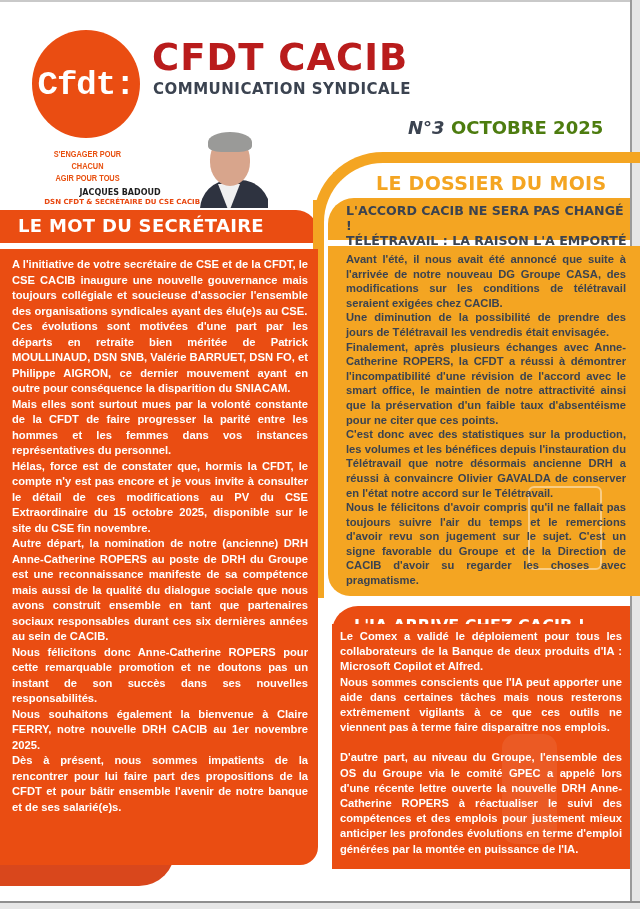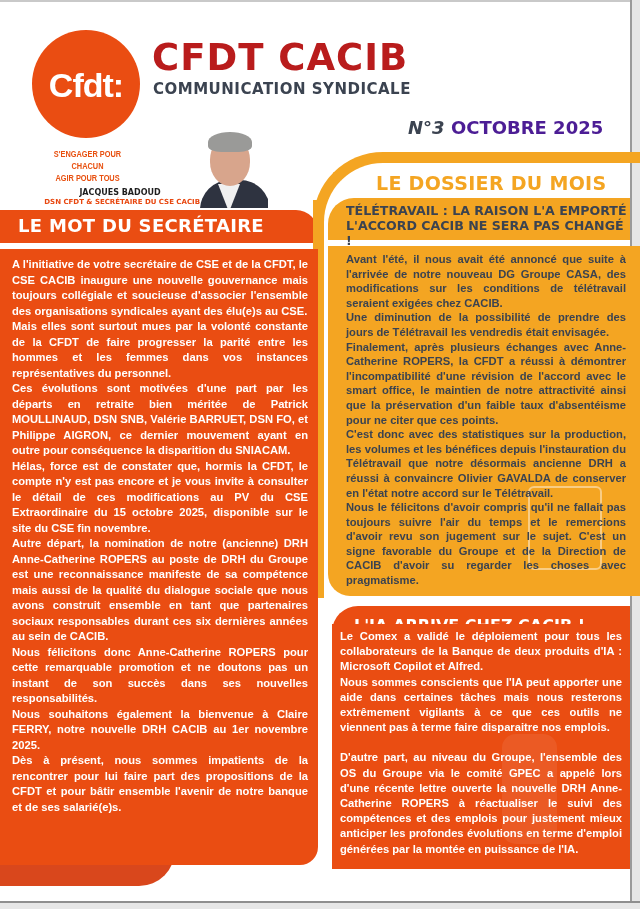--- a/index.html
+++ b/index.html
@@ -7,28 +7,28 @@
     width: 640px; height: 909px; overflow: hidden; position: relative;
     background: #ffffff;
     font-family: "Liberation Sans", sans-serif;
   }
   .page-frame-top { position: absolute; left: 0; top: 0; width: 640px; height: 2px; background: #c9c9c9; }
   .page-frame-right { position: absolute; right: 0; top: 0; width: 10px; height: 909px; background: #e6e6e6; border-left: 2px solid #9a9a9a; box-sizing: border-box; }
   .page-frame-bottom { position: absolute; left: 0; bottom: 0; width: 640px; height: 8px; background: #e6e6e6; border-top: 2px solid #8e8e8e; box-sizing: border-box; }
 
   
   .logo { position: absolute; left: 32px; top: 30px; width: 108px; height: 108px; border-radius: 50%; background: #ea4d12; }
-  .logo-text { position: absolute; left: 0; top: 36px; width: 108px; text-align: center; color: #fff; font-weight: bold; font-size: 34px; letter-spacing: -1px; font-family: Liberation Sans, sans-serif; }
+  .logo-text { position: absolute; left: 0; top: 36px; width: 108px; text-align: center; color: #fff; font-weight: bold; font-size: 34px; letter-spacing: -1px; font-family: Liberation Mono, monospace; }
   .tagline { position: absolute; left: 30px; top: 148px; width: 115px; text-align: center; color: #e8500f; font-size: 9px; font-weight: bold; line-height: 12px; font-family: "Liberation Sans", sans-serif; transform: scaleX(0.82); transform-origin: center; }
 
   .title-main { position: absolute; left: 152px; top: 36px; color: #b91c1c; font-size: 37px; font-weight: bold; letter-spacing: 1px; font-family: "DejaVu Sans", sans-serif; }
   .title-sub { position: absolute; left: 153px; top: 80px; color: #3b4350; font-size: 15px; font-weight: bold; letter-spacing: 0.5px; font-family: "DejaVu Sans", sans-serif; }
   .issue { position: absolute; left: 408px; top: 117px; font-size: 18px; font-weight: bold; font-family: "DejaVu Sans", sans-serif; }
   .issue .num { color: #3b4350; font-style: italic; }
-  .issue .date { color: #4c1d95; margin-top: 12px; }
+  .issue .date { color: #4d7c0f; margin-top: 12px; }
 
   
   .photo { position: absolute; left: 198px; top: 130px; width: 70px; height: 78px; overflow: hidden; }
   .photo .shirt { position: absolute; left: 2px; top: 50px; width: 70px; height: 40px; background: #2e3340; border-radius: 30px 30px 0 0; }
   .photo .collar { position: absolute; left: 20px; top: 54px; width: 22px; height: 28px; background: #f0f0f0; clip-path: polygon(0 0, 100% 0, 50% 100%); }
   .photo .face { position: absolute; left: 12px; top: 8px; width: 40px; height: 48px; background: #d8a58c; border-radius: 45% 45% 50% 50%; }
   .photo .hair { position: absolute; left: 10px; top: 2px; width: 44px; height: 20px; background: #9a9a98; border-radius: 50% 50% 30% 30%; }
 
   .sig-name { position: absolute; left: 40px; top: 188px; width: 160px; text-align: center; font-size: 8px; font-weight: bold; color: #1e1e1e; font-family: "DejaVu Sans", sans-serif; }
   .sig-role { position: absolute; left: 20px; top: 198px; width: 180px; text-align: right; font-size: 7px; font-weight: bold; color: #e8470f; font-family: "DejaVu Sans", sans-serif; }
@@ -103,37 +103,37 @@
 <div class="sig-name">JACQUES BADOUD</div>
 <div class="sig-role">DSN CFDT &amp; SECRÉTAIRE DU CSE CACIB</div>
 
 <div class="left-header">
   <div class="left-header-title">LE MOT DU SECRÉTAIRE</div>
 </div>
 <div class="left-tail"></div>
 <div class="left-body">
   <div class="left-text">
     <p>A l'initiative de votre secrétaire de CSE et de la CFDT, le CSE CACIB inaugure une nouvelle gouvernance mais toujours collégiale et soucieuse d'associer l'ensemble des organisations syndicales ayant des élu(e)s au CSE.</p>
+    <p>Ces évolutions sont motivées d'une part par les départs en retraite bien méritée de Patrick MOULLINAUD, DSN SNB, Valérie BARRUET, DSN FO, et Philippe AIGRON, ce dernier mouvement ayant en outre pour conséquence la disparition du SNIACAM.</p>
     <p>Mais elles sont surtout mues par la volonté constante de la CFDT de faire progresser la parité entre les hommes et les femmes dans vos instances représentatives du personnel.</p>
-    <p>Ces évolutions sont motivées d'une part par les départs en retraite bien méritée de Patrick MOULLINAUD, DSN SNB, Valérie BARRUET, DSN FO, et Philippe AIGRON, ce dernier mouvement ayant en outre pour conséquence la disparition du SNIACAM.</p>
     <p>Hélas, force est de constater que, hormis la CFDT, le compte n'y est pas encore et je vous invite à consulter le détail de ces modifications au PV du CSE Extraordinaire du 15 octobre 2025, disponible sur le site du CSE fin novembre.</p>
     <p>Autre départ, la nomination de notre (ancienne) DRH Anne-Catherine ROPERS au poste de DRH du Groupe est une reconnaissance manifeste de sa compétence mais aussi de la qualité du dialogue sociale que nous avons construit ensemble en tant que partenaires sociaux responsables durant ces six dernières années au sein de CACIB.</p>
     <p>Nous félicitons donc Anne-Catherine ROPERS pour cette remarquable promotion et ne doutons pas un instant de son succès dans ses nouvelles responsabilités.</p>
     <p>Nous souhaitons également la bienvenue à Claire FERRY, notre nouvelle DRH CACIB au 1er novembre 2025.</p>
     <p>Dès à présent, nous sommes impatients de la rencontrer pour lui faire part des propositions de la CFDT et pour bâtir ensemble l'avenir de notre banque et de ses salarié(e)s.</p>
   </div>
 </div>
 
 <div class="arc"></div>
 <div class="arc-left"></div>
 <div class="dossier-title">LE DOSSIER DU MOIS</div>
 <div class="dossier-head">
   <div class="dossier-head-title">
+    <div>L'ACCORD CACIB NE SERA PAS CHANGÉ !</div>
     <div>TÉLÉTRAVAIL : LA RAISON L'A EMPORTÉ</div>
-    <div>L'ACCORD CACIB NE SERA PAS CHANGÉ !</div>
   </div>
 </div>
 <div class="dossier-body">
   <div class="handshake"></div>
   <div class="dossier-text">
     <p>Avant l'été, il nous avait été annoncé que suite à l'arrivée de notre nouveau DG Groupe CASA, des modifications sur les conditions de télétravail seraient exigées chez CACIB.</p>
     <p>Une diminution de la possibilité de prendre des jours de Télétravail les vendredis était envisagée.</p>
     <p>Finalement, après plusieurs échanges avec Anne-Catherine ROPERS, la CFDT a réussi à démontrer l'incompatibilité d'une révision de l'accord avec le smart office, le maintien de notre attractivité ainsi que la préservation d'un faible taux d'absentéisme pour ne citer que ces points.</p>
     <p>C'est donc avec des statistiques sur la production, les volumes et les bénéfices depuis l'instauration du Télétravail que notre désormais ancienne DRH a réussi à convaincre Olivier GAVALDA de conserver en l'état notre accord sur le Télétravail.</p>
     <p>Nous le félicitons d'avoir compris qu'il ne fallait pas toujours suivre l'air du temps et le remercions d'avoir revu son jugement sur le sujet. C'est un signe favorable du Groupe et de la Direction de CACIB d'avoir su regarder les choses avec pragmatisme.</p>

